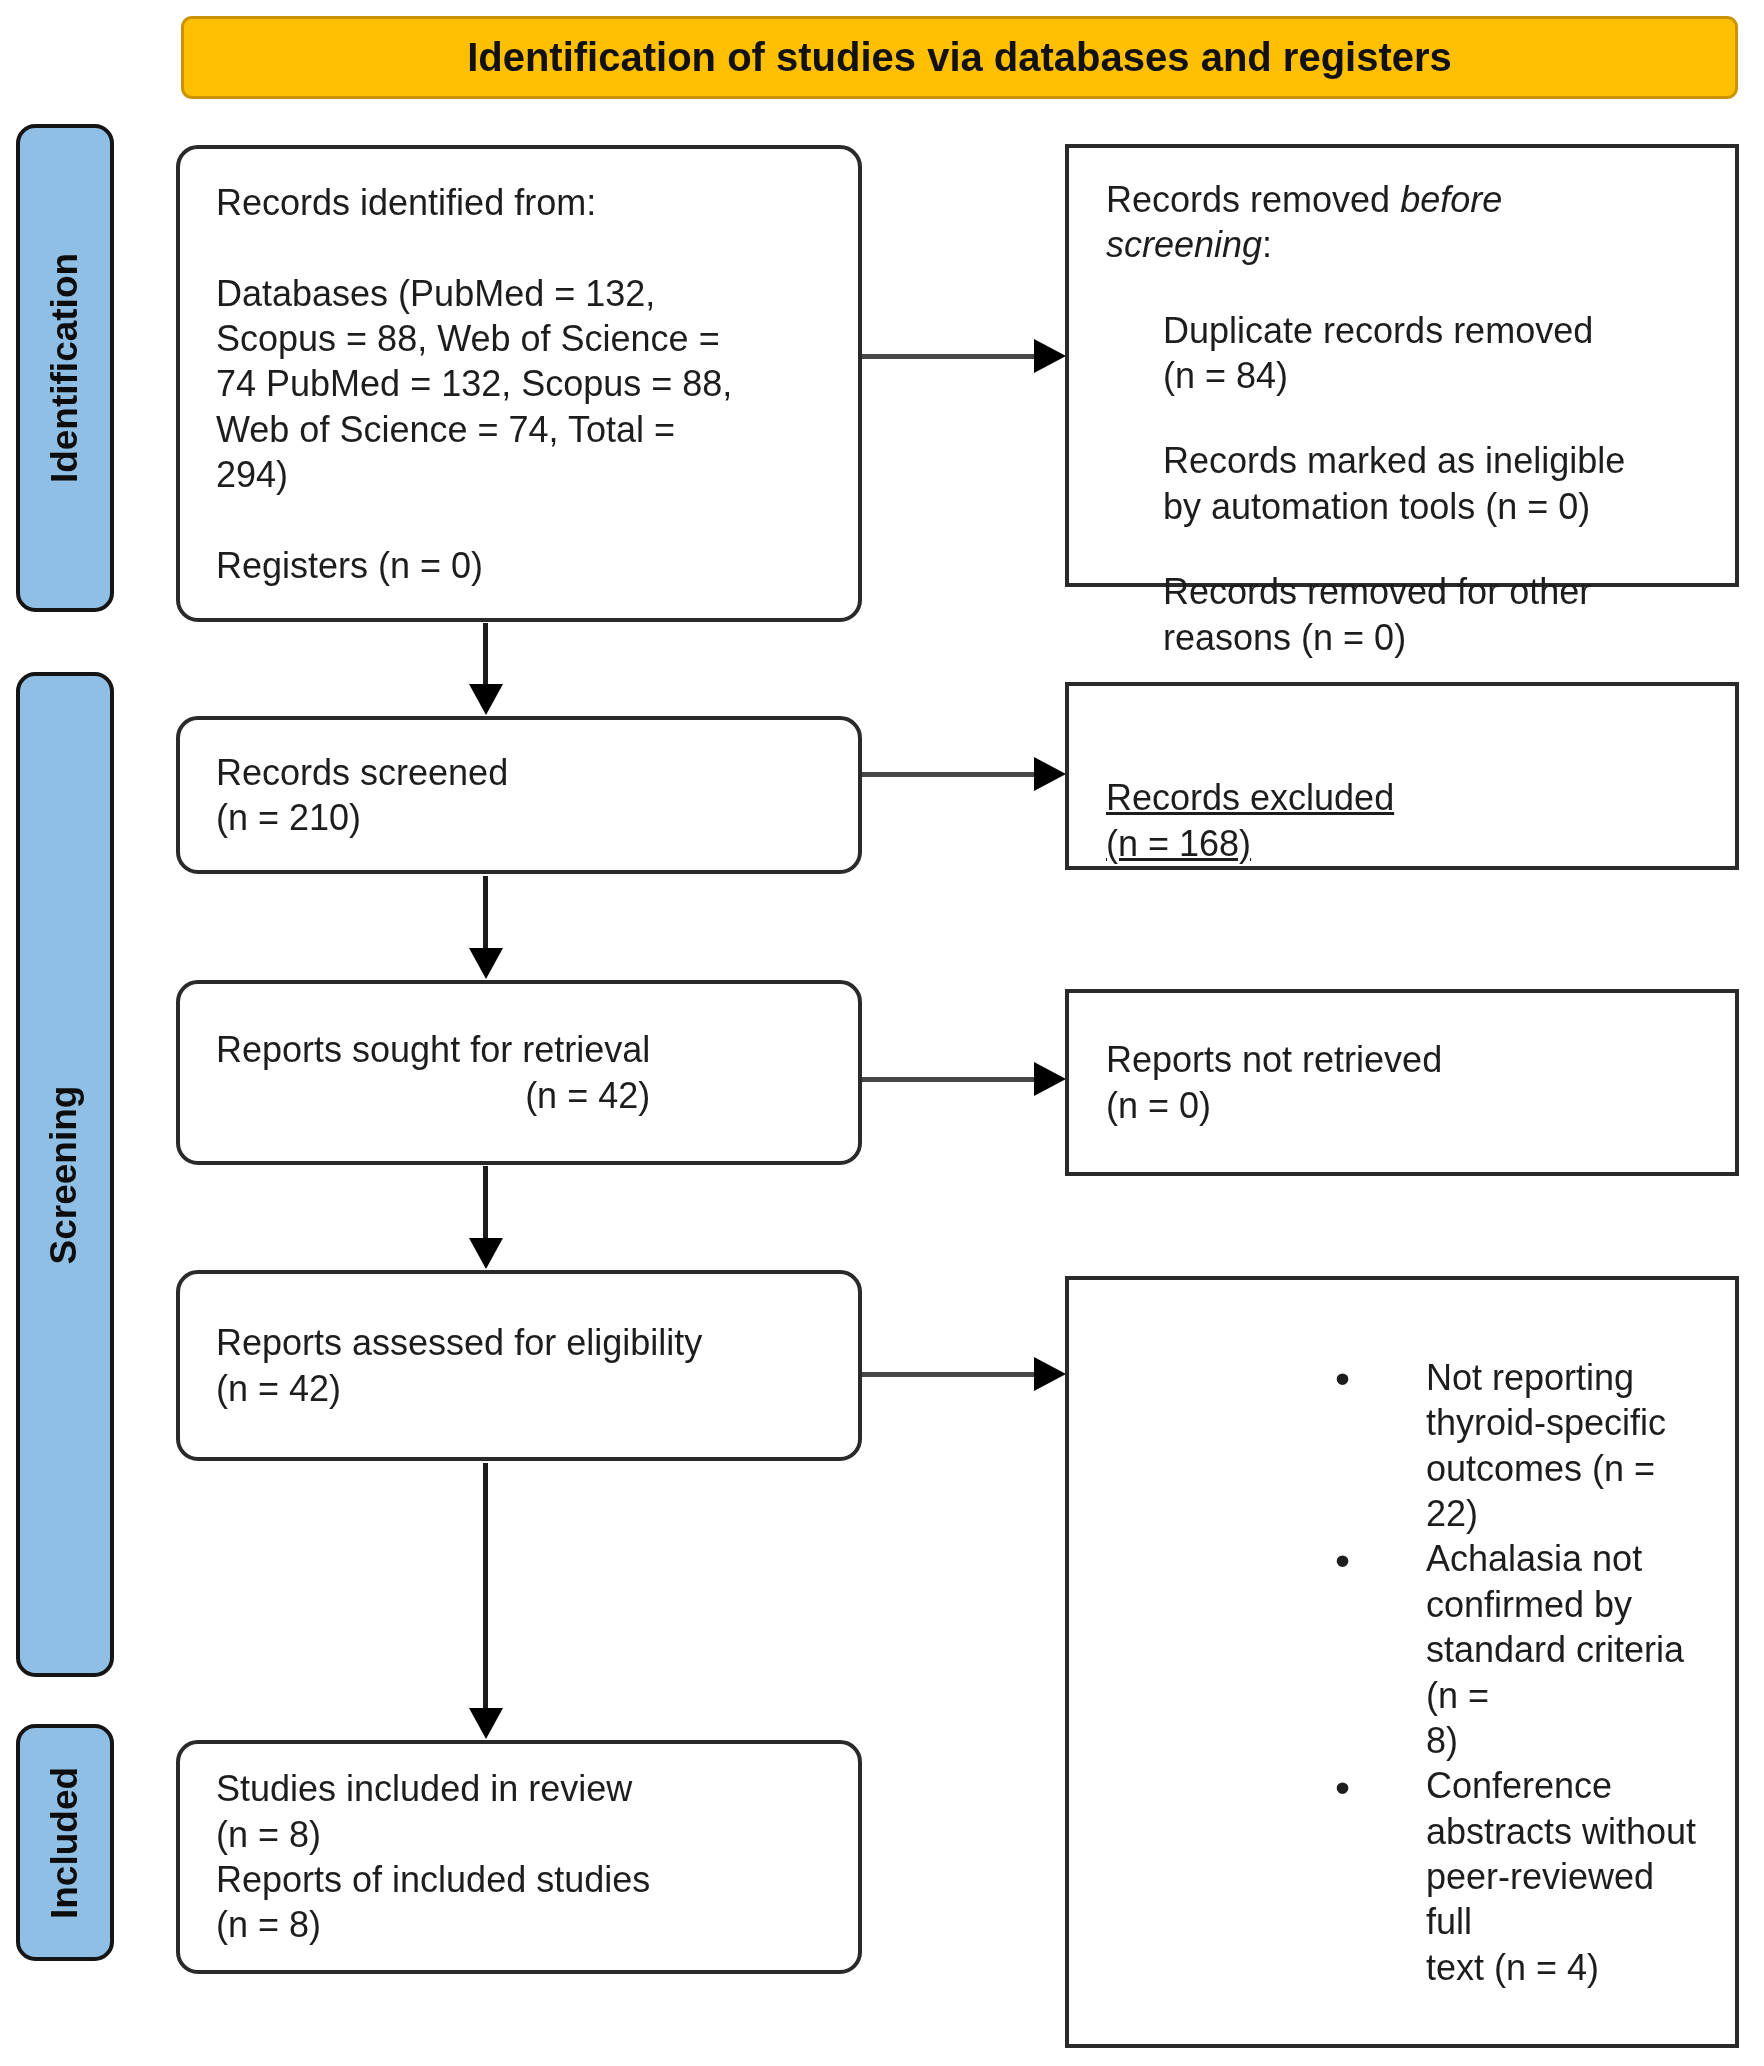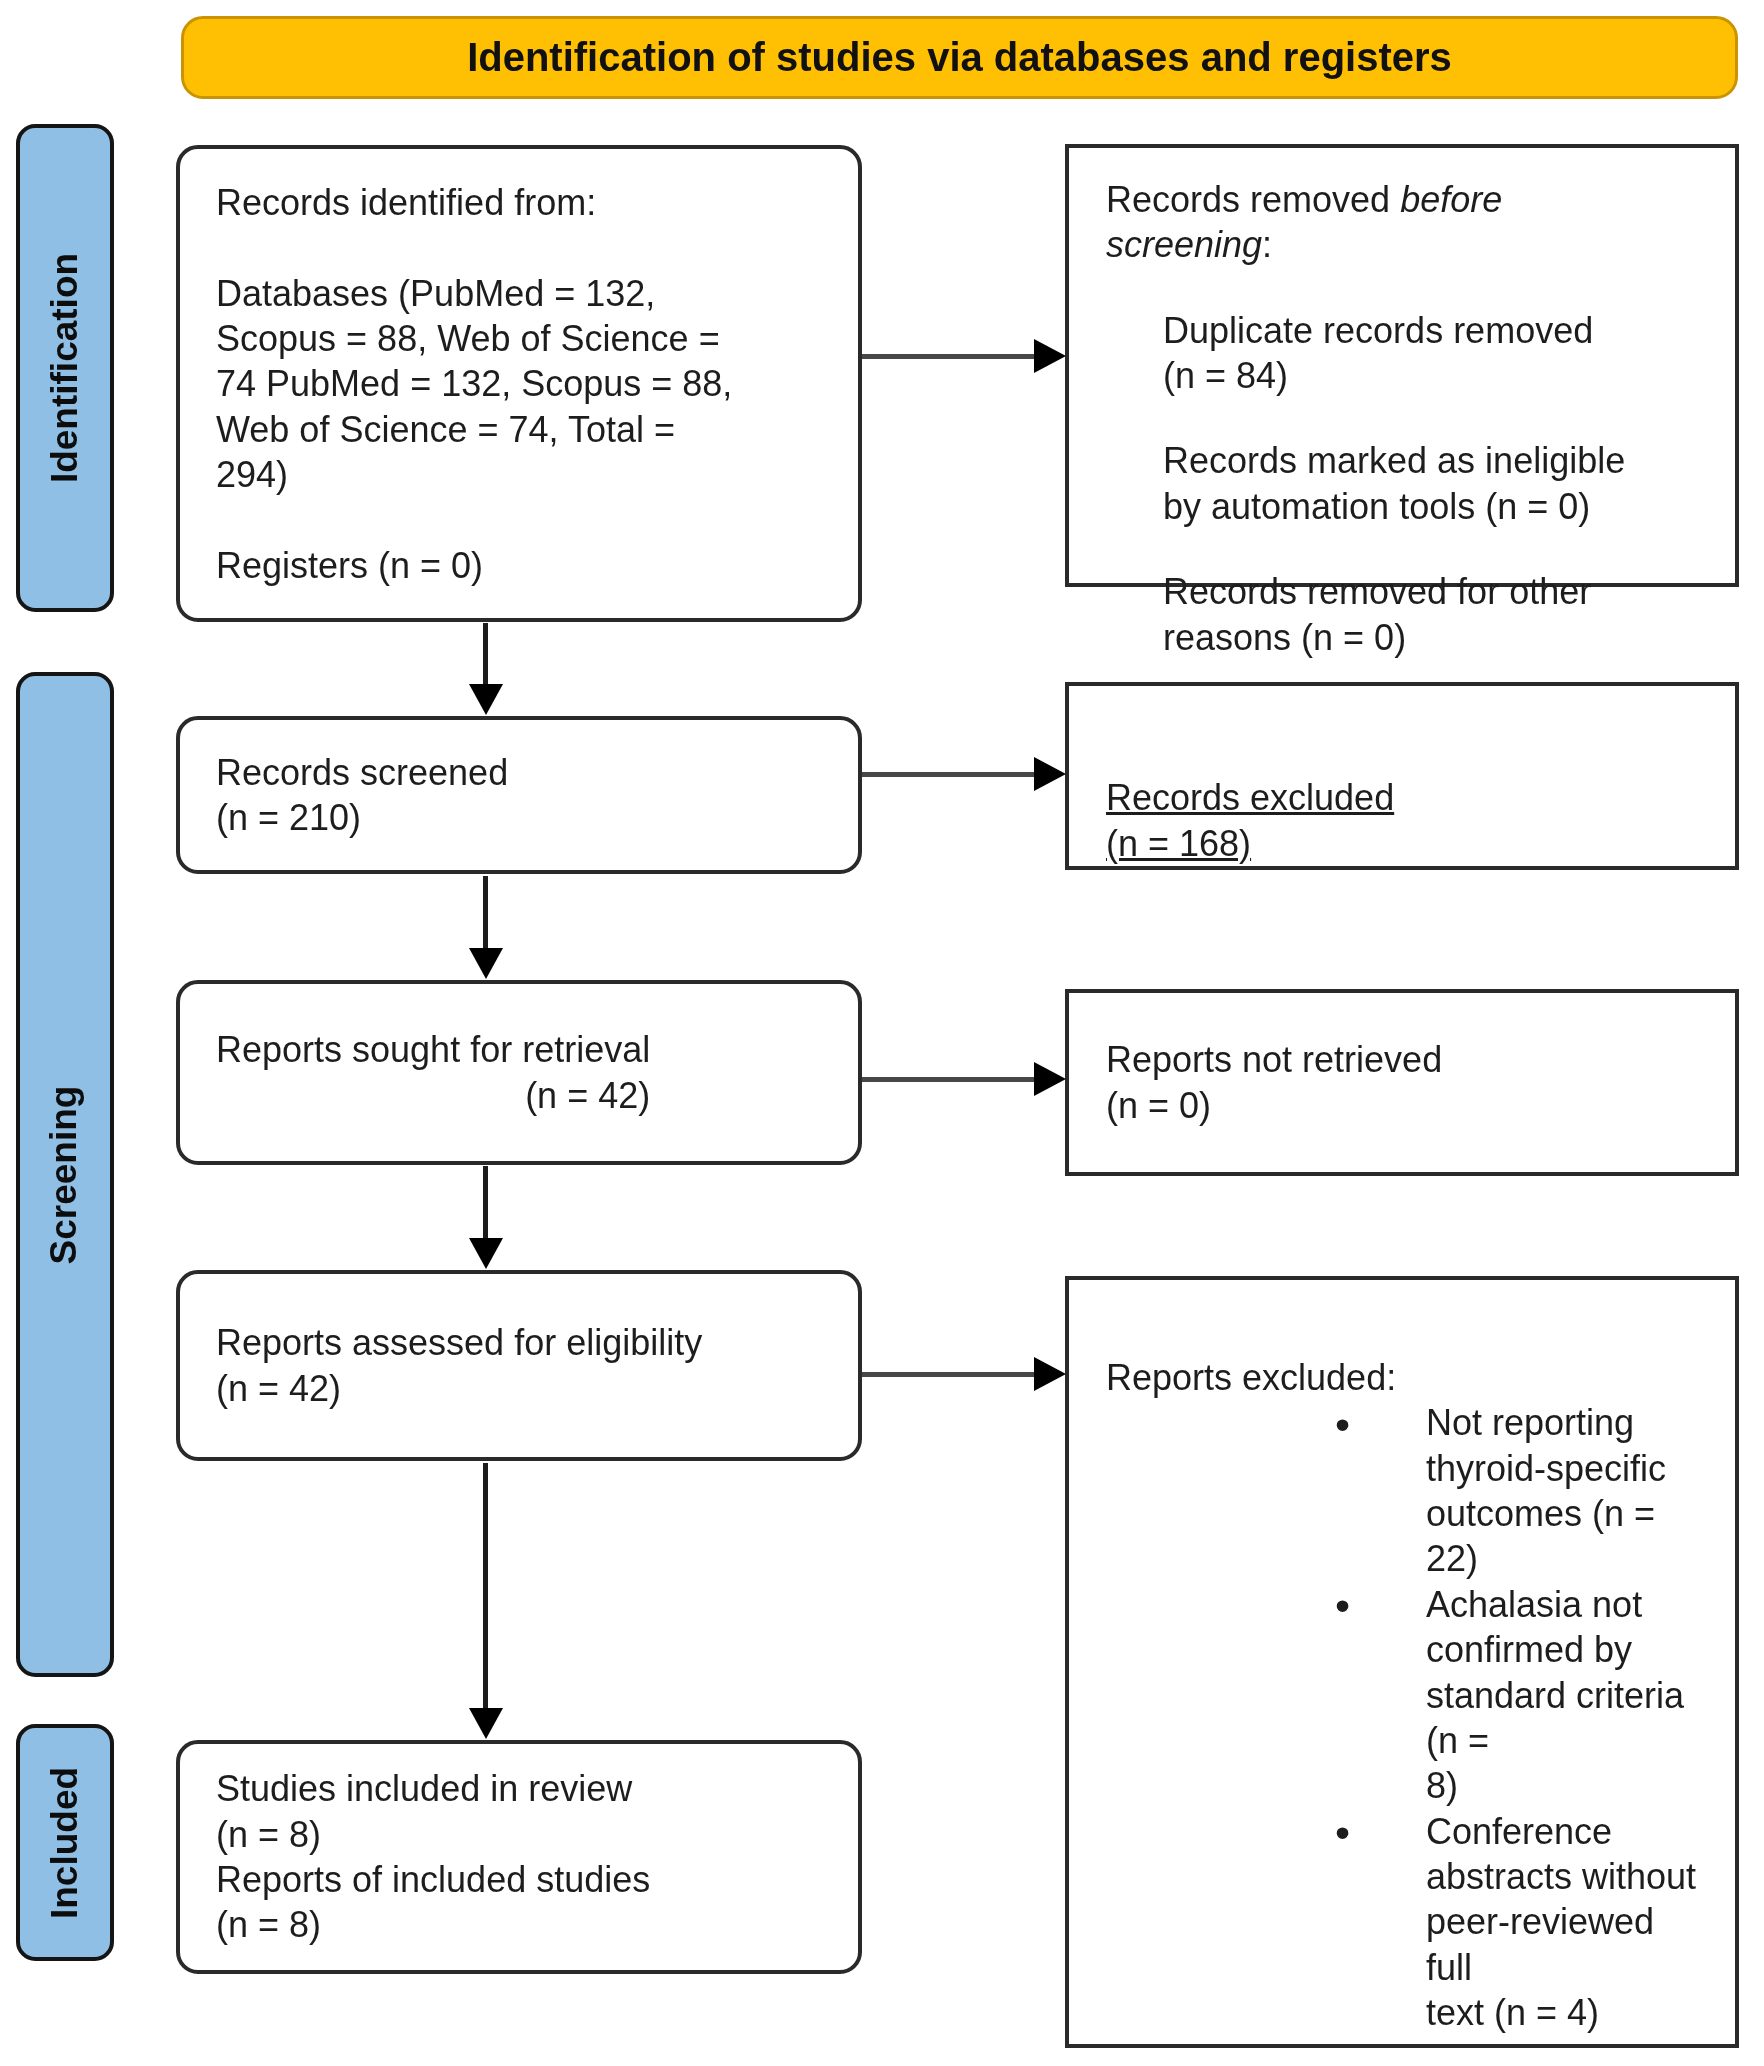--- a/index.html
+++ b/index.html
@@ -19,21 +19,21 @@
     inset: 0;
   }
 
   
   .banner {
     position: absolute;
     left: 181px; top: 16.3px;
     width: 1557px; height: 83px;
     background: var(--banner-bg, #FFC003);
     border: 3px solid var(--banner-border, #C99400);
-    border-radius: 22px;
+    border-radius: 11px;
     box-sizing: border-box;
     display: flex;
     align-items: center;
     justify-content: center;
     font-size: 40px;
     font-weight: bold;
     color: #111;
   }
 
   
@@ -220,21 +220,20 @@
     <div class="txt">Records excluded
 (n = 168)</div>
   </div>
 
   <div class="box col-right box-reports-notretrieved">
     <div class="txt">Reports not retrieved
 (n = 0)</div>
   </div>
 
   <div class="box col-right box-reports-excluded">
-    <div class="txt">Reports excluded:</div>
     <ul class="bullet-list">
       <li>Not reporting
 thyroid-specific
 outcomes (n = 22)</li>
       <li>Achalasia not
 confirmed by
 standard criteria (n =
 8)</li>
       <li>Conference
 abstracts without

